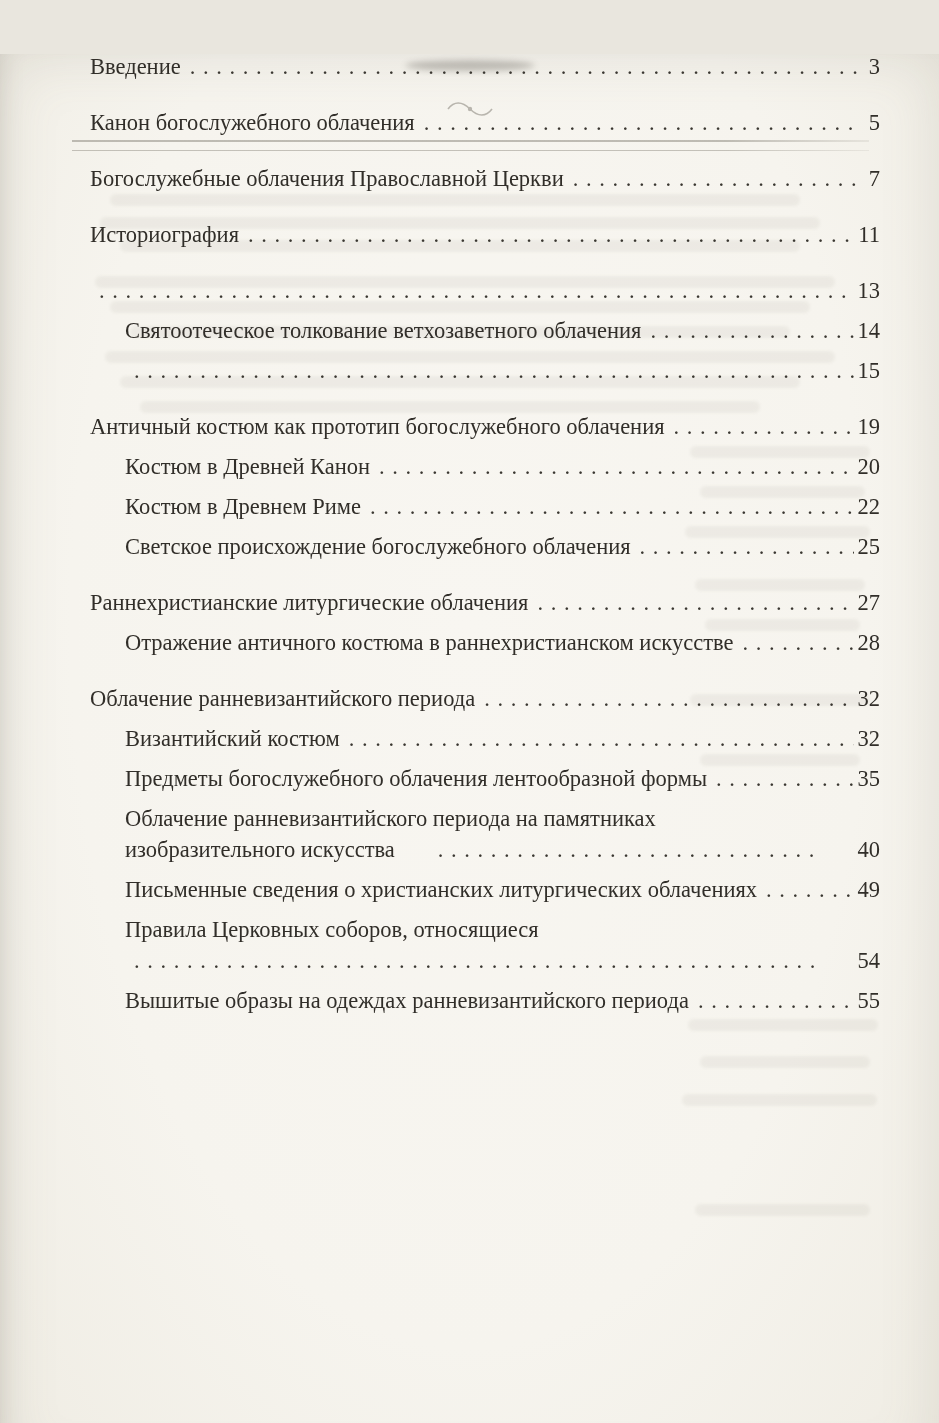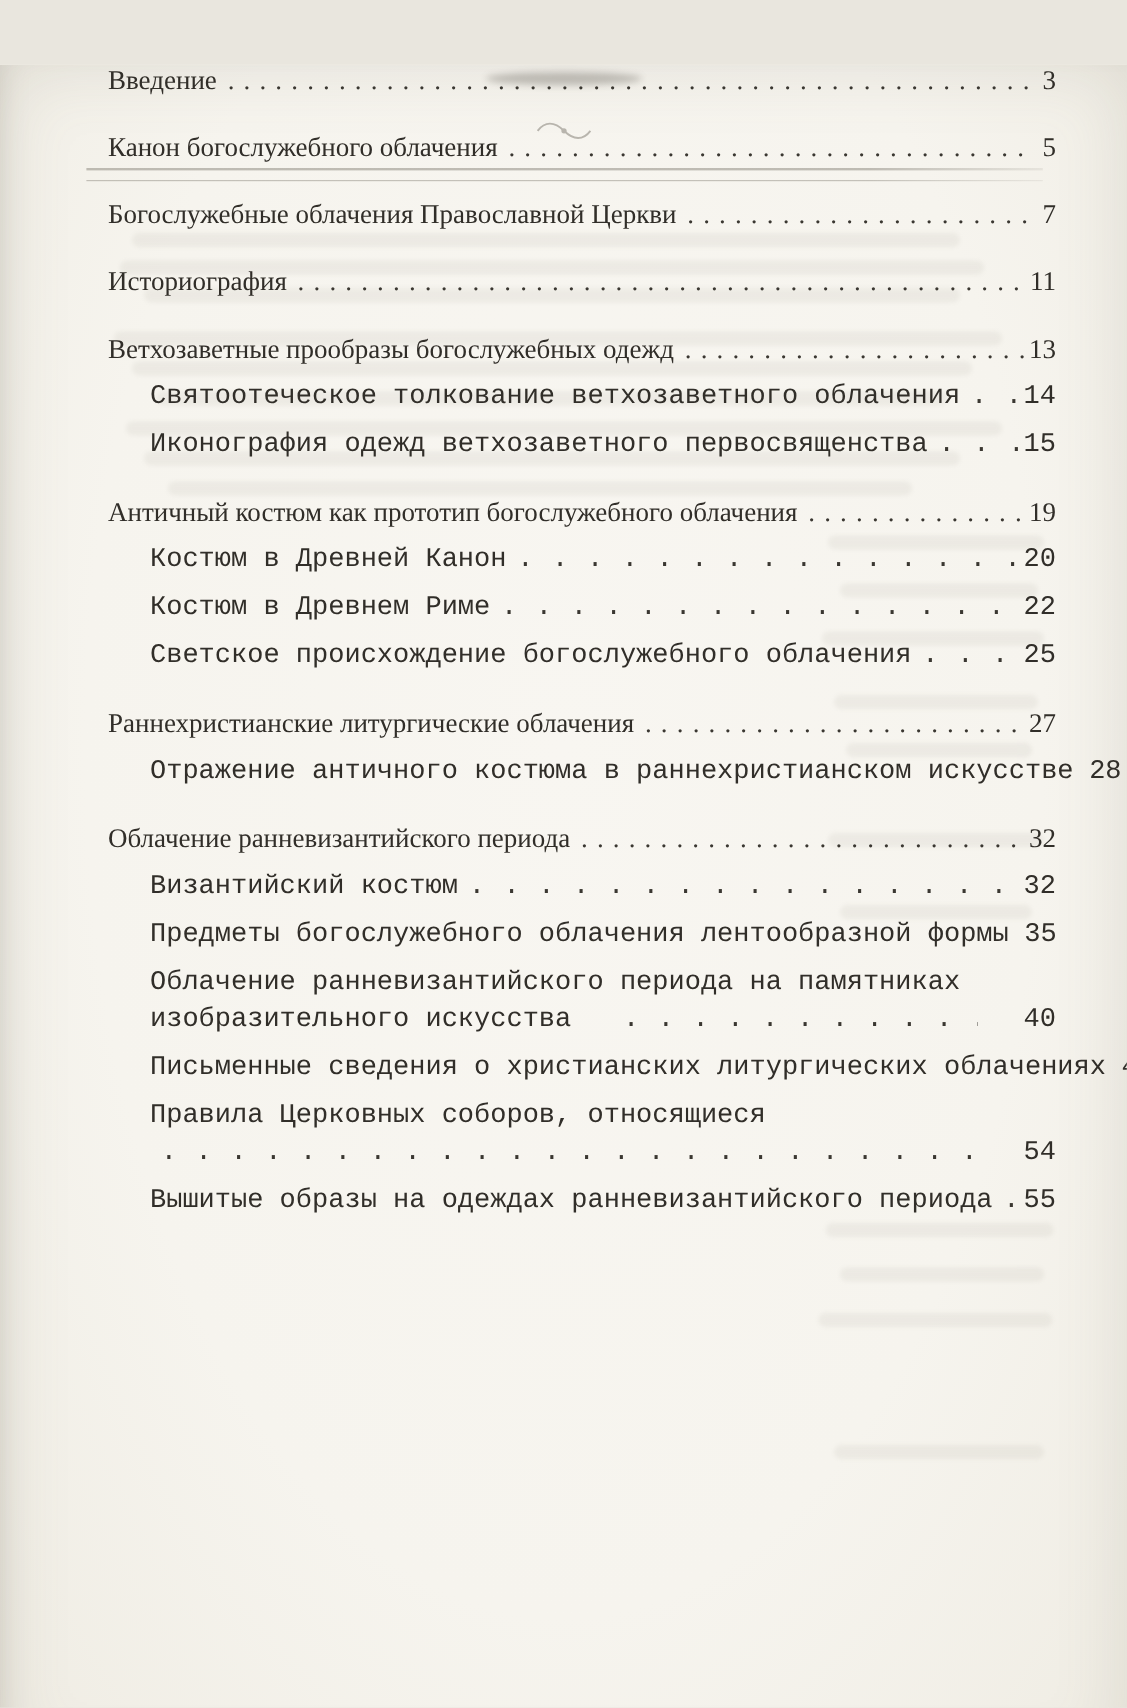--- a/index.html
+++ b/index.html
@@ -56,21 +56,21 @@
     position:relative;
     margin:54px 59px 0 90px; 
   }
   .toc-row{
     display:flex;align-items:baseline;
     font-size:22.5px;line-height:25px;
     color:var(--ink);
   }
   .toc-row.major{margin-top:31px;}
   .toc-row.major:first-child{margin-top:0;}
-  .toc-row.sub{margin-top:15px;padding-left:35px;font-family:Liberation Mono, monospace;}
+  .toc-row.sub{margin-top:15px;padding-left:35px;}
   .toc-row.cont{margin-top:6px;gap:34px;}
   .toc-row .lbl{flex:none;white-space:nowrap;}
   .toc-row .leader{
     flex:1;overflow:hidden;white-space:nowrap;
     letter-spacing:1px;margin:0 4px 0 9px;
     color:#3a3731;
   }
   .toc-row .pg{flex:none;min-width:16px;text-align:right;}
 </style>
 </head>
@@ -131,31 +131,29 @@
         <span class="lbl">Богослужебные облачения Православной Церкви</span>
         <span class="leader">. . . . . . . . . . . . . . . . . . . . . . . . . . . . . . . . . . . . . . . . . . . . . . . . . . . . . . . . . . . . . . . . . . . . . . . . . . . . . . . . . . . . . . . . . . </span>
         <span class="pg">7</span>
       </div>
       <div class="toc-row major">
         <span class="lbl">Историография</span>
         <span class="leader">. . . . . . . . . . . . . . . . . . . . . . . . . . . . . . . . . . . . . . . . . . . . . . . . . . . . . . . . . . . . . . . . . . . . . . . . . . . . . . . . . . . . . . . . . . </span>
         <span class="pg">11</span>
       </div>
       <div class="toc-row major">
-        <span class="lbl">Ветхозаветные прообразы богослужебных одежд</span>
         <span class="leader">. . . . . . . . . . . . . . . . . . . . . . . . . . . . . . . . . . . . . . . . . . . . . . . . . . . . . . . . . . . . . . . . . . . . . . . . . . . . . . . . . . . . . . . . . . </span>
         <span class="pg">13</span>
       </div>
       <div class="toc-row sub">
         <span class="lbl">Святоотеческое толкование ветхозаветного облачения</span>
         <span class="leader">. . . . . . . . . . . . . . . . . . . . . . . . . . . . . . . . . . . . . . . . . . . . . . . . . . . . . . . . . . . . . . . . . . . . . . . . . . . . . . . . . . . . . . . . . . </span>
         <span class="pg">14</span>
       </div>
       <div class="toc-row sub">
-        <span class="lbl">Иконография одежд ветхозаветного первосвященства</span>
         <span class="leader">. . . . . . . . . . . . . . . . . . . . . . . . . . . . . . . . . . . . . . . . . . . . . . . . . . . . . . . . . . . . . . . . . . . . . . . . . . . . . . . . . . . . . . . . . . </span>
         <span class="pg">15</span>
       </div>
       <div class="toc-row major">
         <span class="lbl">Античный костюм как прототип богослужебного облачения</span>
         <span class="leader">. . . . . . . . . . . . . . . . . . . . . . . . . . . . . . . . . . . . . . . . . . . . . . . . . . . . . . . . . . . . . . . . . . . . . . . . . . . . . . . . . . . . . . . . . . </span>
         <span class="pg">19</span>
       </div>
       <div class="toc-row sub">
         <span class="lbl">Костюм в Древней Канон</span>

